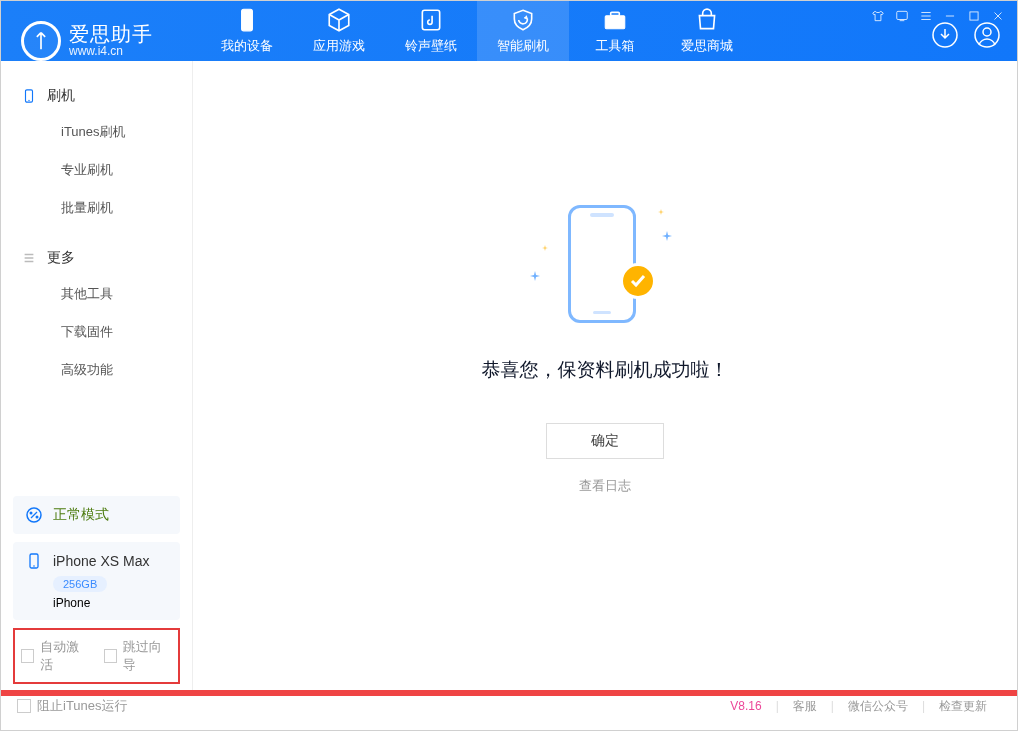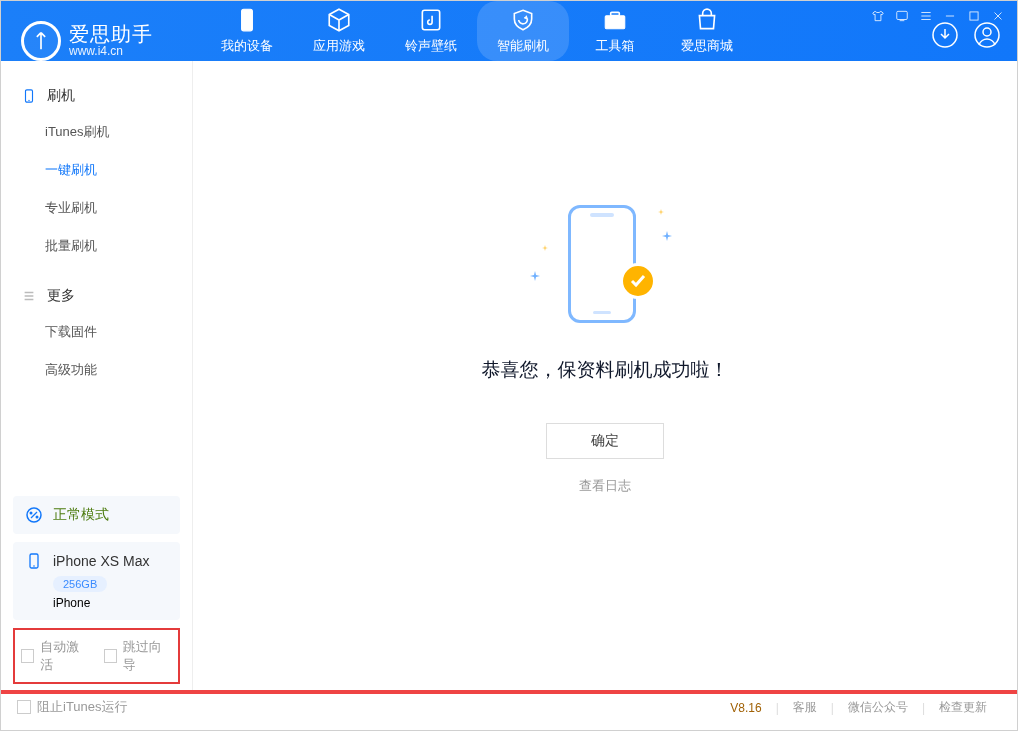--- a/index.html
+++ b/index.html
@@ -9,39 +9,39 @@
 .header { height: 60px; background: linear-gradient(to right, #1b7ff9, #1177fa); display: flex; align-items: flex-end; color: #fff; position: relative; }
 .logo-area { display: flex; align-items: center; padding-left: 20px; width: 200px; }
 .logo-circle { width: 40px; height: 40px; border: 3px solid #fff; border-radius: 50%; display: flex; align-items: center; justify-content: center; margin-right: 8px; background: rgba(255,255,255,0.05); }
 .logo-circle svg { width: 20px; height: 20px; fill: #fff; }
 .logo-text { display: flex; flex-direction: column; line-height: 1.1; }
 .logo-text .t1 { font-size: 20px; font-weight: 500; letter-spacing: 1px; }
 .logo-text .t2 { font-size: 12px; opacity: 0.9; }
 
 .tabs { display: flex; height: 100%; }
 .tab { width: 92px; display: flex; flex-direction: column; align-items: center; justify-content: center; cursor: pointer; position: relative; }
-.tab.active { background: rgba(255,255,255,0.15); border-radius: 20px; }
+.tab.active { background: rgba(255,255,255,0.15); }
 .tab-icon { width: 26px; height: 26px; margin-bottom: 4px; display:flex; align-items:center; justify-content:center;}
 .tab-icon svg { width: 26px; height: 26px; fill: #fff; stroke: #fff; }
 .tab-label { font-size: 13px; }
 
 .header-right { position: absolute; right: 12px; top: 8px; display: flex; gap: 10px; align-items: center; }
 .hr-icon { width: 14px; height: 14px; cursor: pointer; opacity: 0.9; display:flex; align-items:center; justify-content:center;}
 .hr-icon svg { width: 14px; height: 14px; fill: none; stroke: #fff; stroke-width: 1.5; }
 .header-right-big { position: absolute; right: 16px; bottom: 12px; display: flex; gap: 14px; }
 .big-icon { width: 28px; height: 28px; cursor: pointer; }
 .big-icon svg { width: 28px; height: 28px; fill: none; stroke: #fff; stroke-width: 1.5; }
 
 
 .body { display: flex; height: 629px; }
 .sidebar { width: 192px; border-right: 1px solid #eee; background: #fff; display: flex; flex-direction: column; }
 .side-content { flex: 1; padding-top: 18px; overflow: hidden; }
 .side-group-header { display: flex; align-items: center; padding: 8px 20px; color: #333; font-size: 14px; font-weight: 500; }
 .side-group-header .ghi { width: 16px; height: 16px; margin-right: 10px; display:flex; align-items:center; justify-content:center;}
-.side-item { padding: 10px 20px 10px 44px; font-size: 13px; color: #555; cursor: pointer; }
+.side-item { padding: 10px 20px 10px 60px; font-size: 13px; color: #555; cursor: pointer; }
 .side-item.active { color: #1177fa; }
 
 .side-bottom { padding: 0; }
 .mode-box { margin: 8px 12px; padding: 10px 12px; background: #f5f8fc; border-radius: 4px; display: flex; align-items: center; color: #4d7c0f; font-size: 14px; }
 .mode-box .mi { width: 18px; height: 18px; margin-right: 10px; display:flex;align-items:center;justify-content:center;}
 .device-box { margin: 0 12px 8px; padding: 10px 12px; background: #f5f8fc; border-radius: 4px; }
 .device-box .dline { display: flex; align-items: center; font-size: 14px; color: #333; font-weight: 400; }
 .device-box .di { width: 18px; height: 18px; margin-right: 10px; display:flex;align-items:center;justify-content:center;}
 .storage-badge { display: inline-block; margin-top: 6px; margin-left: 28px; background: #e6f0ff; color: #3a8bff; font-size: 11px; padding: 2px 10px; border-radius: 10px; }
 .device-type { margin-left: 28px; margin-top: 4px; font-size: 12px; color: #000000; }
@@ -60,26 +60,26 @@
 .check-badge svg { width:18px; height:18px; stroke:#fff; stroke-width:3; fill:none;}
 .spark { position:absolute; width:6px; height:6px; }
 .spark svg { width:100%; height:100%; fill:#ffc94d;}
 .s1{left:12px;top:40px;} .s2{left:0;top:70px;width:10px;height:10px;} .s3{right:8px;top:30px;width:10px;height:10px;} .s4{right:16px;top:4px;}
 
 .success-text { font-size: 19px; color: #0f172a; margin-bottom: 40px; font-family: Liberation Serif, serif; }
 .ok-btn { padding: 8px 44px; border: 1px solid #ddd; background: #fff; font-size: 14px; color: #444; cursor: pointer; margin-bottom: 18px; text-align: right; }
 .log-link { font-size: 13px; color: #999; cursor: pointer; }
 
 
-.footer { height: 26px; border-top: 4px solid #ef4444; display: flex; align-items: flex-end; padding: 0 16px; font-size: 12px; color: #999; }
+.footer { height: 26px; border-top: 6px solid #ef4444; display: flex; align-items: center; padding: 0 16px; font-size: 12px; color: #999; }
 .footer .cb { color: #999; }
 .footer-right { margin-left: auto; display: flex; align-items: center; gap: 0; }
 .footer-right span { padding: 0 14px; cursor: pointer; }
 .footer-right .sep { color: #ddd; padding: 0; cursor: default; }
-.version { color: #a16207; }
+.version { color: #ec4899; }
 </style>
 </head>
 <body>
 
 <div class="header">
   <div class="logo-area">
     <div class="logo-circle">
       <svg viewBox="0 0 24 24">
           <path d="M12 2v20M12 2l-5 5M12 2l5 5" stroke="#fff" stroke-width="2" fill="none"></path>
         </svg>
@@ -197,32 +197,32 @@
       <div class="side-group-header">
         <span class="ghi">
             <svg viewBox="0 0 16 16" width="14" height="14">
               <rect x="4" y="1" width="8" height="14" rx="1.5" fill="none" stroke="#1177fa" stroke-width="1.3"></rect>
               <circle cx="8" cy="13" r="0.8" fill="#1177fa"></circle>
             </svg>
           </span>
         <span>刷机</span>
       </div>
       <div class="side-item">iTunes刷机</div>
-      <div class="side-item active">一键刷机</div>
       <div class="side-item">专业刷机</div>
       <div class="side-item">批量刷机</div>
 
       <div class="side-group-header" style="margin-top:14px">
         <span class="ghi">
             <svg viewBox="0 0 16 16" width="14" height="14">
               <path d="M3 4h10M3 8h10M3 12h10" stroke="#bbb" stroke-width="1.5"></path>
             </svg>
           </span>
         <span>更多</span>
       </div>
+      <div class="side-item">其他工具</div>
       <div class="side-item">下载固件</div>
       <div class="side-item">高级功能</div>
     </div>
 
     <div class="side-bottom">
       <div class="mode-box">
         <span class="mi">
             <svg viewBox="0 0 18 18">
               <circle cx="9" cy="9" r="7" fill="none" stroke="#1177fa" stroke-width="1.5"></circle>
               <circle cx="6" cy="7" r="1.5" fill="#1177fa"></circle>

